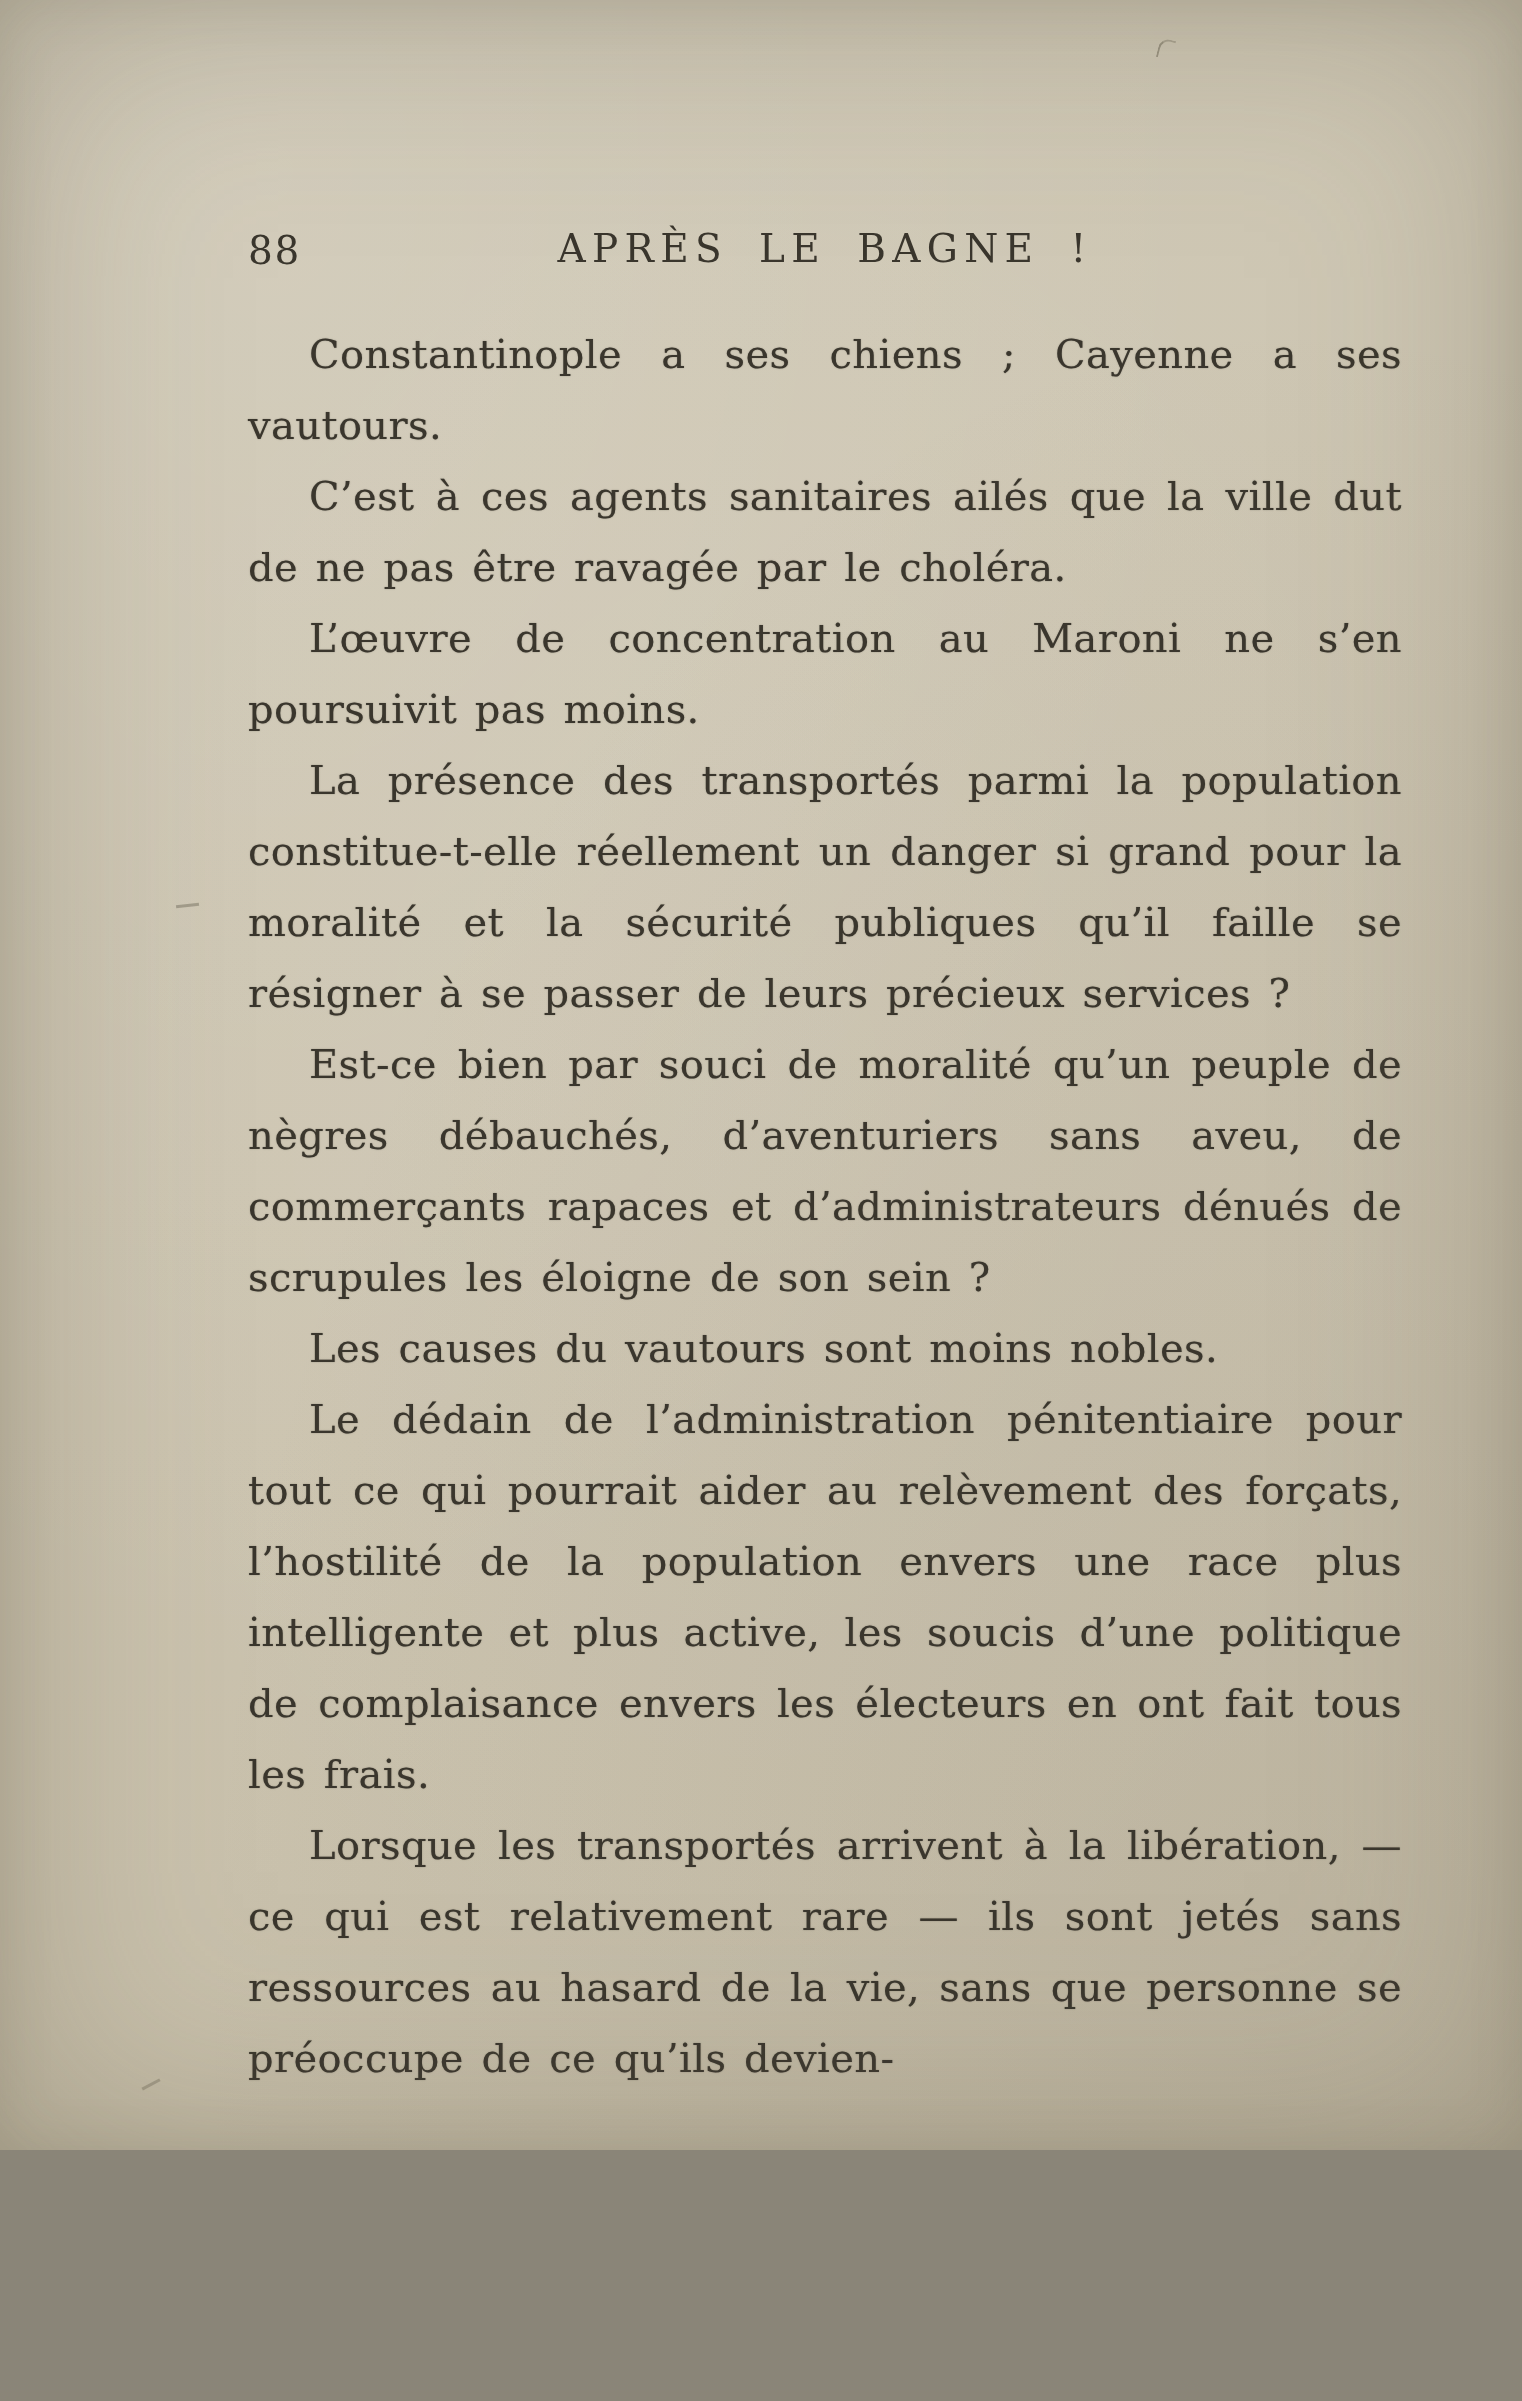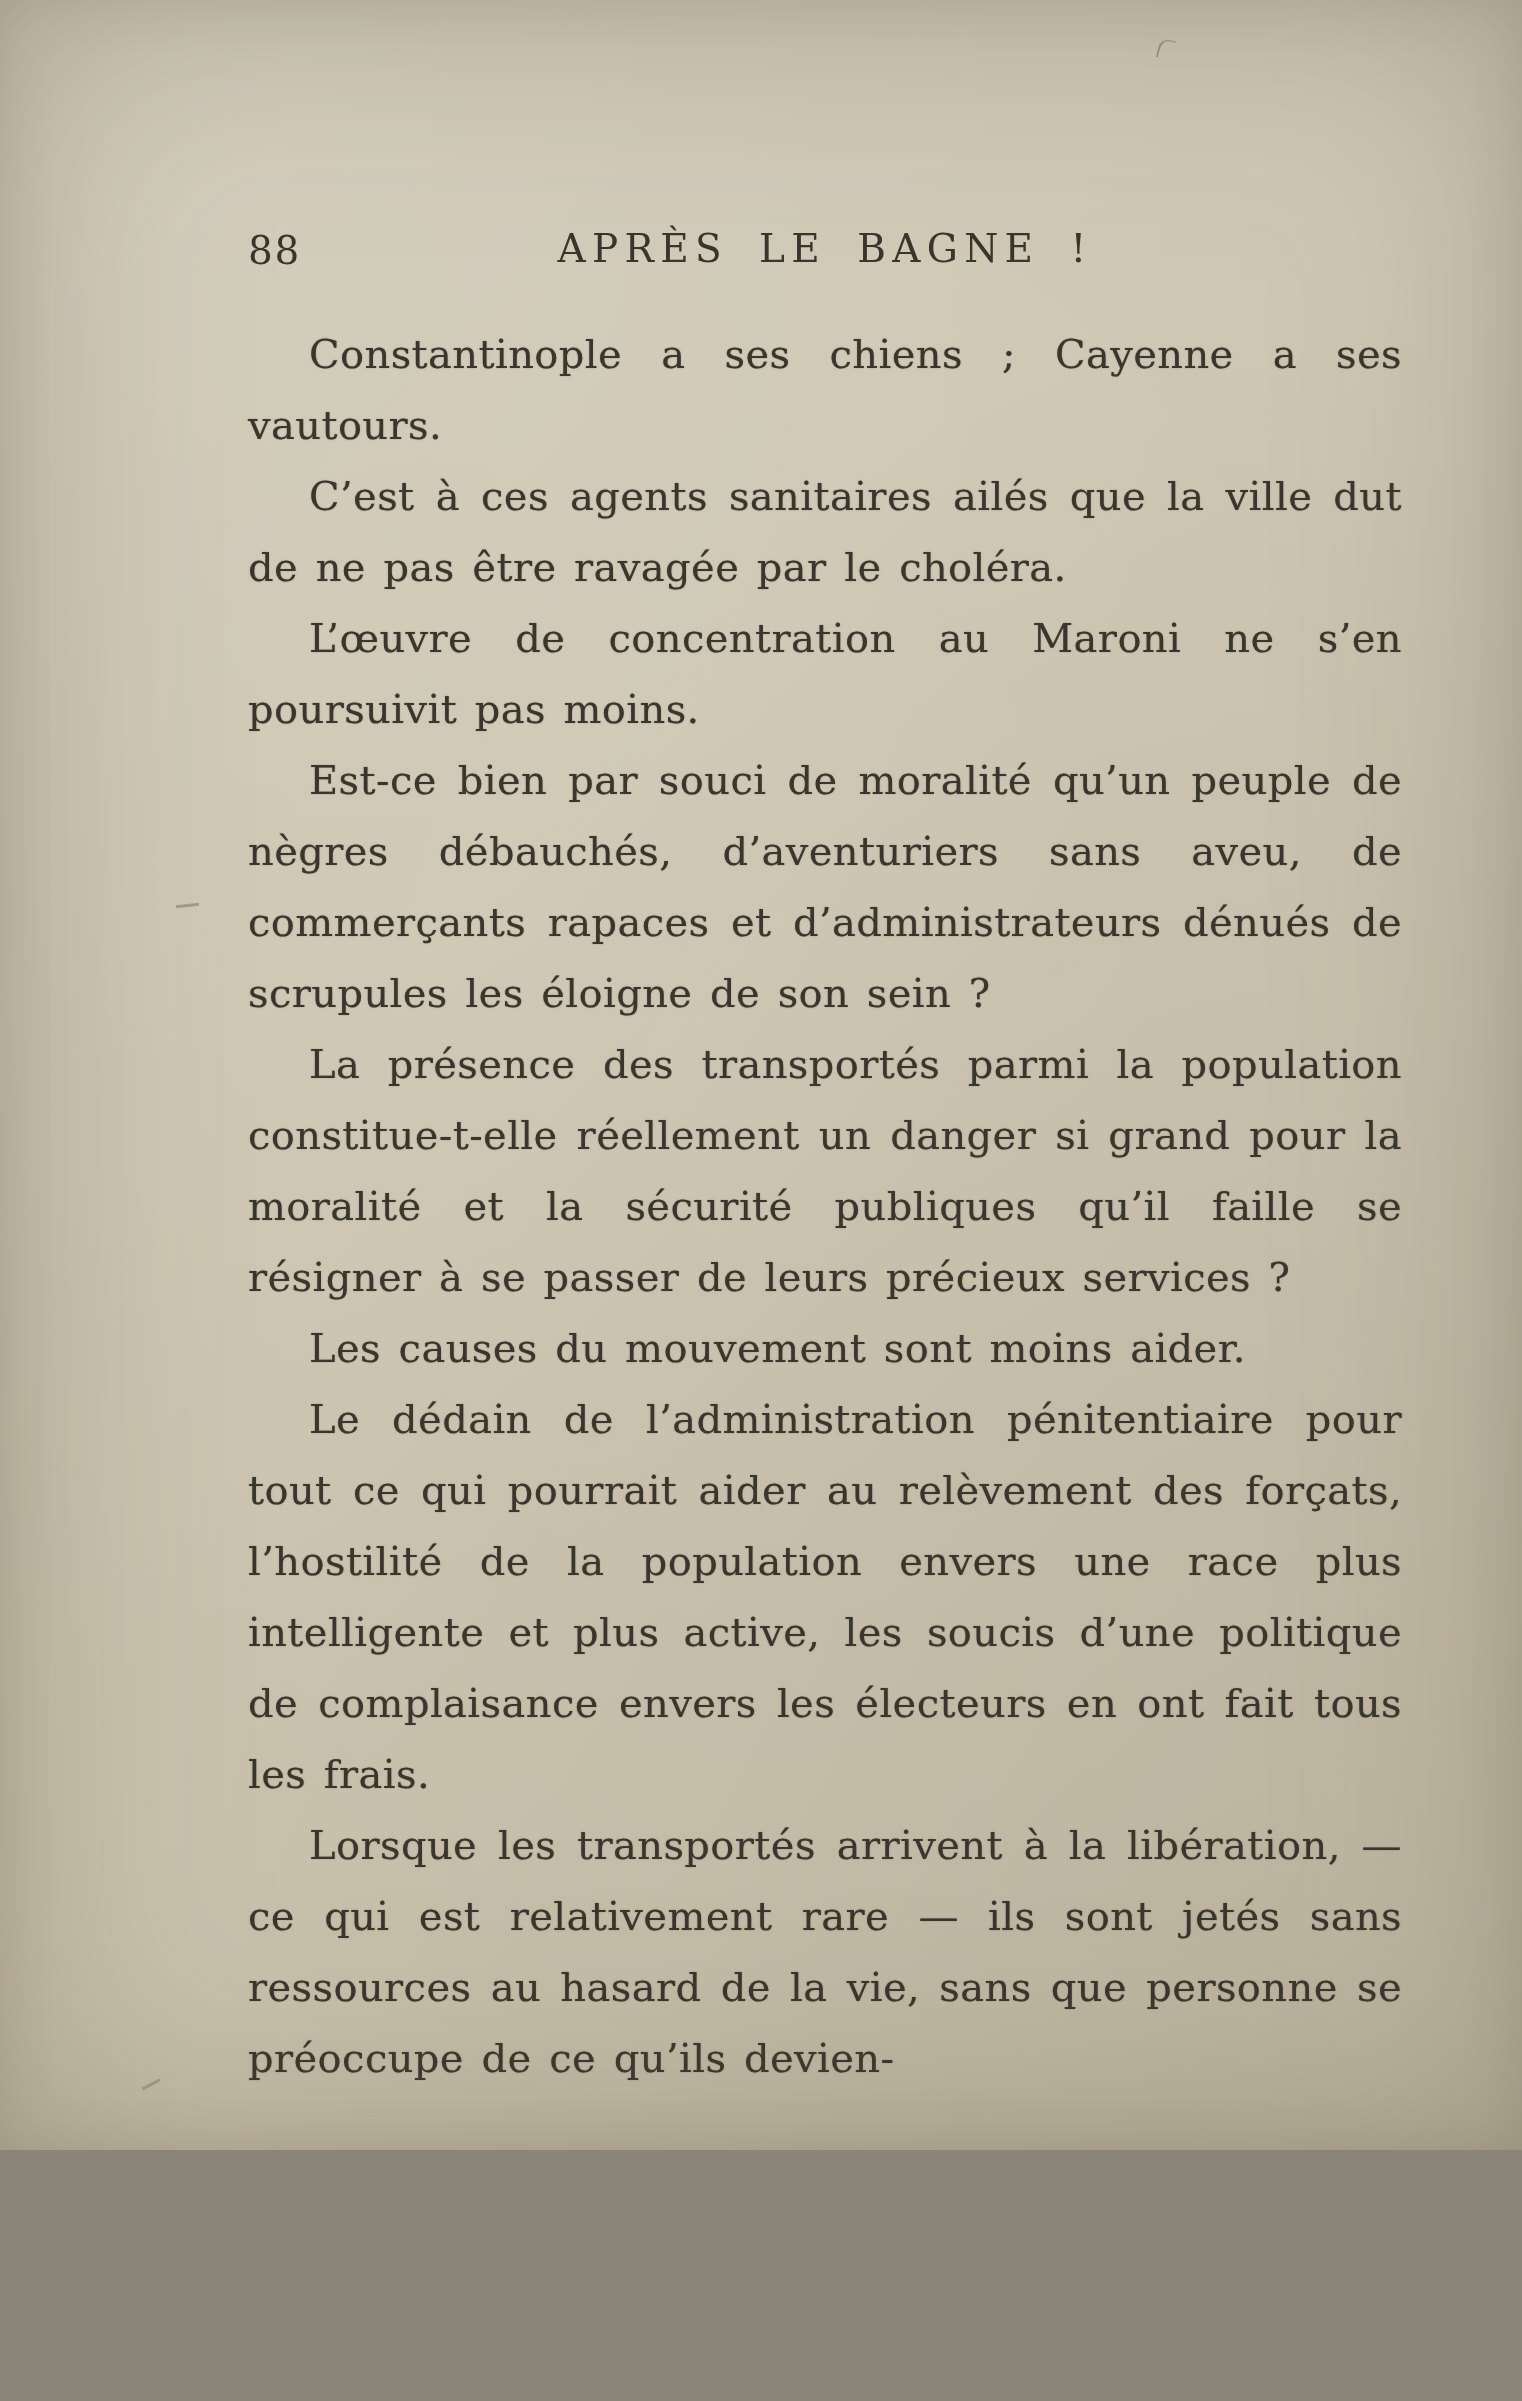--- a/index.html
+++ b/index.html
@@ -137,22 +137,22 @@
 
     <header class="running-head">
       <span class="page-number">88</span>
       <span class="running-title">APRÈS LE BAGNE !</span>
     </header>
 
     <main class="body-text">
         <p class="para">Constantinople a ses chiens ; Cayenne a ses vautours.</p>
         <p class="para">C’est à ces agents sanitaires ailés que la ville dut de ne pas être ravagée par le choléra.</p>
         <p class="para">L’œuvre de concentration au Maroni ne s’en poursuivit pas moins.</p>
+        <p class="para">La présence des transportés parmi la population constitue-t-elle réellement un danger si grand pour la moralité et la sécurité publiques qu’il faille se résigner à se passer de leurs précieux services ?</p>
         <p class="para">Est-ce bien par souci de moralité qu’un peuple de nègres débauchés, d’aventuriers sans aveu, de commerçants rapaces et d’administrateurs dénués de scrupules les éloigne de son sein ?</p>
-        <p class="para">La présence des transportés parmi la population constitue-t-elle réellement un danger si grand pour la moralité et la sécurité publiques qu’il faille se résigner à se passer de leurs précieux services ?</p>
-        <p class="para">Les causes du mouvement sont moins aider.</p>
+        <p class="para">Les causes du vautours sont moins nobles.</p>
         <p class="para">Le dédain de l’administration pénitentiaire pour tout ce qui pourrait aider au relèvement des forçats, l’hostilité de la population envers une race plus intelligente et plus active, les soucis d’une politique de complaisance envers les électeurs en ont fait tous les frais.</p>
         <p class="para">Lorsque les transportés arrivent à la libération, — ce qui est relativement rare — ils sont jetés sans ressources au hasard de la vie, sans que personne se préoccupe de ce qu’ils devien-</p>
       </main>
 
   </div>
 </div>
 
 
 </body></html>

